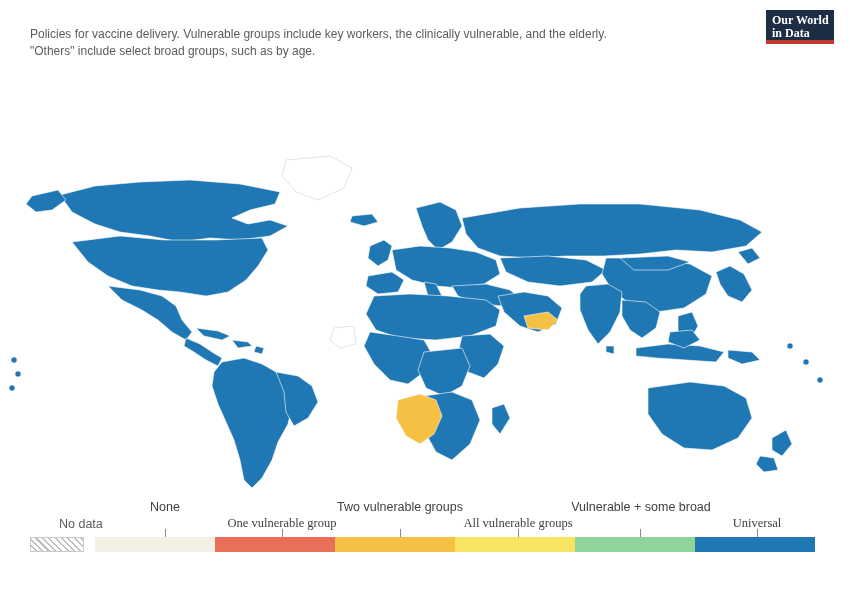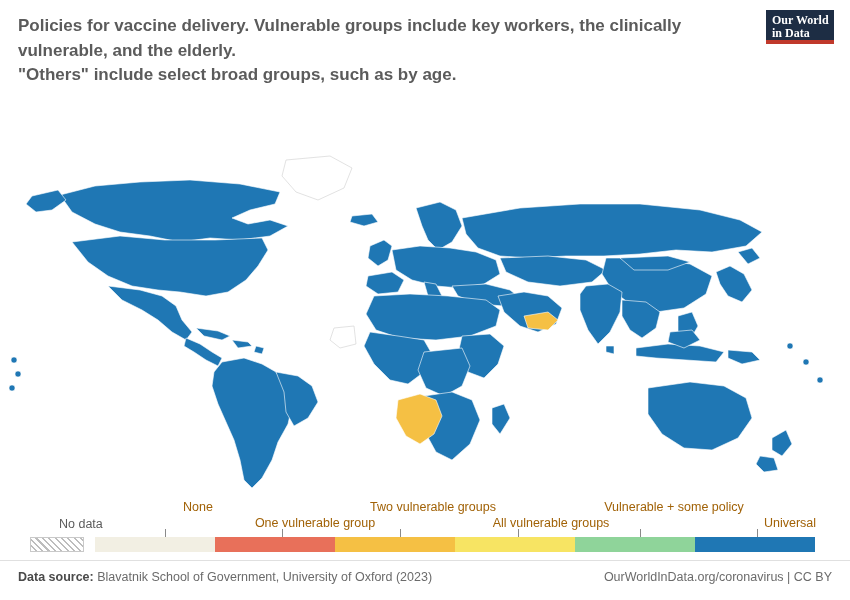--- a/index.html
+++ b/index.html
@@ -30,26 +30,25 @@
   .title {
     font-family: "Liberation Serif", serif;
     font-size: 25px;
     font-weight: bold;
     color: #1d1d1d;
     letter-spacing: 0.1px;
     margin: 0 0 8px 0;
     line-height: 1.15;
   }
   .subtitle {
-    font-size: 17px;
+    font-size: 12px;
     color: #5b5b5b;
     line-height: 1.45;
     max-width: 730px;
-    margin: 0;
-    font-weight: bold;
+    margin: 12px;
   }
   .owid-logo {
     position: absolute;
     top: 10px;
     right: 16px;
     width: 68px;
     height: 34px;
     background: #1d2d44;
     color: #ffffff;
     font-family: "Liberation Serif", serif;
@@ -84,28 +83,27 @@
     top: 495px;
     width: 850px;
     height: 60px;
   }
   .legend-labels-top, .legend-labels-bottom {
     position: absolute;
     width: 850px;
     height: 16px;
   }
   .legend-labels-top { top: 5px; }
-  .legend-labels-bottom { top: 21px; }
+  .legend-labels-bottom { top: 21px; font-family: Liberation Serif, serif; }
   .legend-label {
     position: absolute;
     font-size: 12.5px;
-    color: #a16207;
+    color: #404040;
     white-space: nowrap;
     transform: translateX(-50%);
-    margin-left: 33px;
   }
   .legend-bar {
     position: absolute;
     top: 42px;
     left: 95px;
     width: 720px;
     height: 15px;
     display: flex;
   }
   .legend-seg {
@@ -259,21 +257,21 @@
   </div>
 
   <div class="legend">
 
     <div class="nodata-label">No data</div>
     <div class="nodata-swatch"></div>
 
     <div class="legend-labels-top">
       <div class="legend-label" style="left:165px;">None</div>
       <div class="legend-label" style="left:400px;">Two vulnerable groups</div>
-      <div class="legend-label" style="left:641px;">Vulnerable + some policy</div>
+      <div class="legend-label" style="left:641px;">Vulnerable + some broad</div>
     </div>
 
     <div class="legend-labels-bottom">
       <div class="legend-label" style="left:282px;">One vulnerable group</div>
       <div class="legend-label" style="left:518px;">All vulnerable groups</div>
       <div class="legend-label" style="left:757px;">Universal</div>
     </div>
 
     <div class="legend-tick" style="left:165px;"></div>
     <div class="legend-tick" style="left:282px;"></div>
@@ -285,25 +283,14 @@
     <div class="legend-bar">
       <div class="legend-seg" style="background:#f2efe3;"></div>
       <div class="legend-seg" style="background:#e8705a;"></div>
       <div class="legend-seg" style="background:#f5c044;"></div>
       <div class="legend-seg" style="background:#f7e463;"></div>
       <div class="legend-seg" style="background:#8fd49a;"></div>
       <div class="legend-seg" style="background:#1f77b4;"></div>
     </div>
   </div>
 
-  <div class="footer">
-    <div class="footer-inner">
-      <div class="footer-left">
-        <strong>Data source:</strong>
-        <span>Blavatnik School of Government, University of Oxford (2023)</span>
-      </div>
-      <div class="footer-right">
-        <a href="#">OurWorldInData.org/coronavirus | CC BY</a>
-      </div>
-    </div>
-  </div>
 
 </div>
 
 </body></html>

